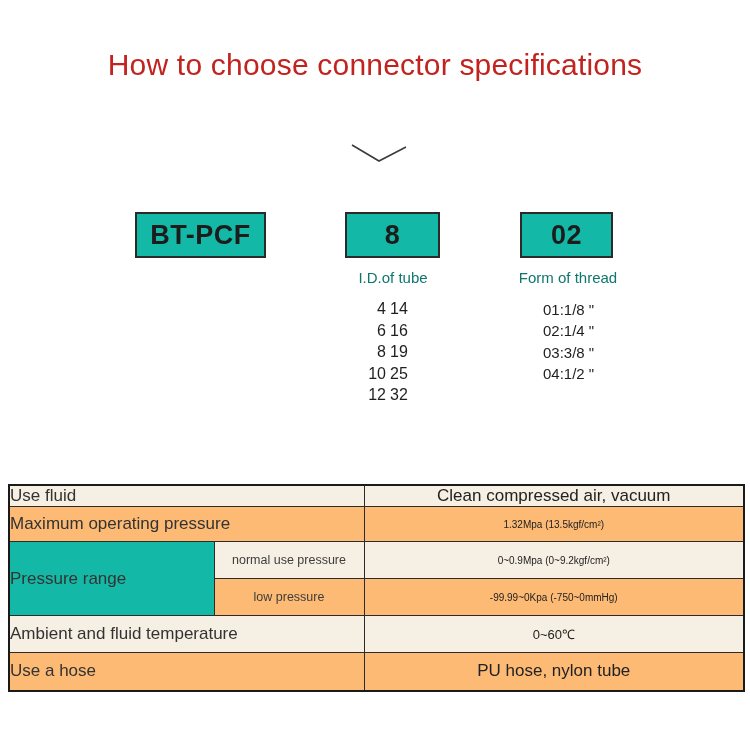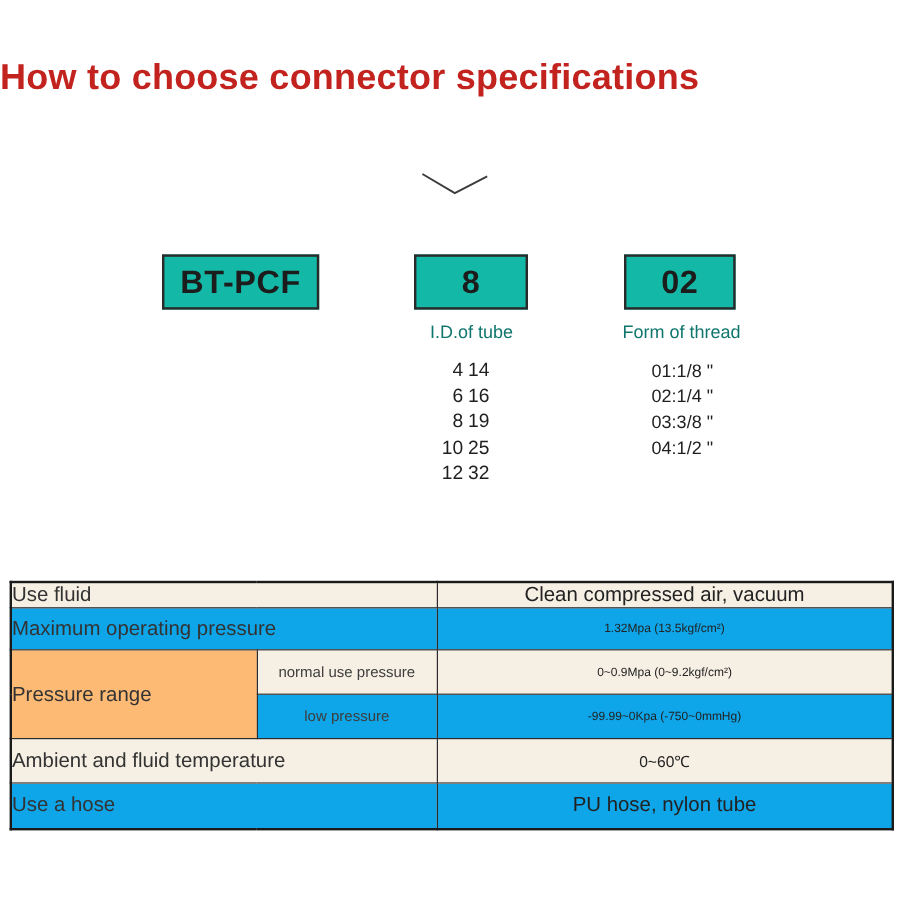--- a/index.html
+++ b/index.html
@@ -11,23 +11,23 @@
     font-family: "Liberation Sans", sans-serif;
     color: #222;
     overflow: hidden;
   }
 
   
   .page-title {
     position: absolute;
     top: 48px; left: 0;
     width: 100%;
-    text-align: left;
+    text-align: center;
     font-size: 30px;
-    font-weight: 700;
+    font-weight: 400;
     color: #c2231e;
     letter-spacing: 0.2px;
   }
   .page-subtitle {
     position: absolute;
     top: 92px; left: 0;
     width: 100%;
     text-align: center;
     font-size: 23px;
     color: #141414;
@@ -96,22 +96,22 @@
     table-layout: fixed;
     width: 735px;
     border: 2.5px solid #1a1a1a;
   }
   table.spec td {
     border: 1.5px solid #2b2b2b;
     padding: 0;
     overflow: hidden;
   }
   tr.beige { background: #f6efe4; }
-  tr.white { background: #0ea5e9; }
-  td.bg-white { background: #fdba74; }
+  tr.white { background: #fdba74; }
+  td.bg-white { background: #14b8a6; }
 
   td.lbl {
     font-size: 17px;
     color: #333;
     padding-left: 26px;
     text-align: left;
   }
   td.sub { font-size: 12.5px; color: #3d3d3d; text-align: center; }
   td.val { text-align: center; color: #222; }
   .fs-big   { font-size: 17px; }

